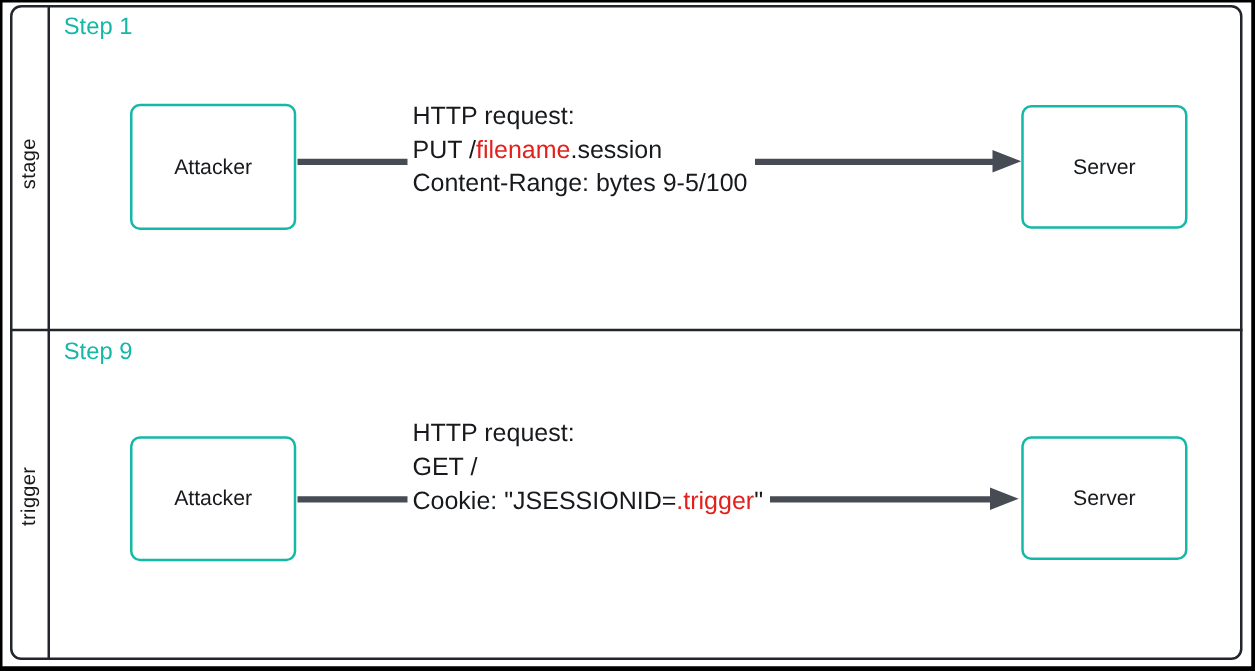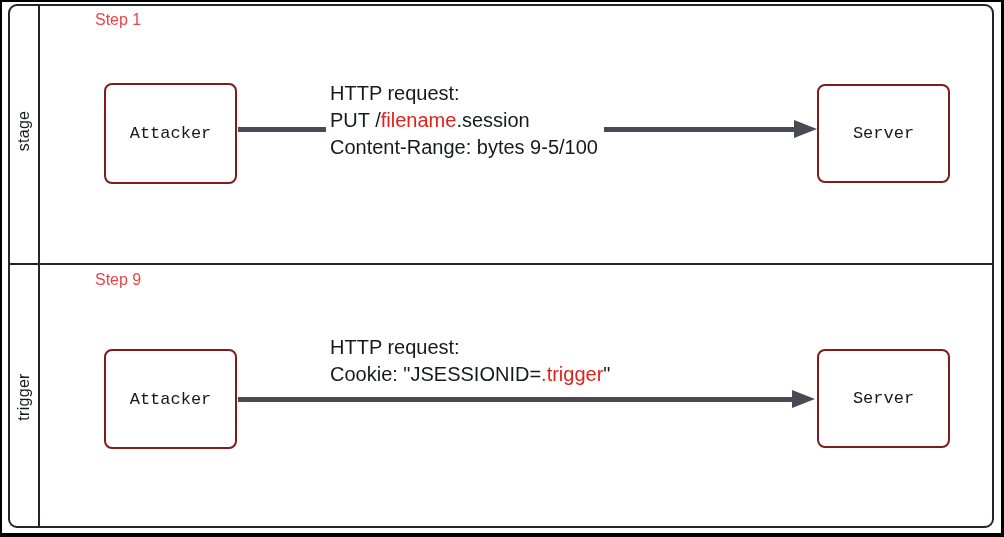--- a/index.html
+++ b/index.html
@@ -28,32 +28,31 @@
   }
   .row-label{
     position:absolute;
     transform:translate(-50%,-50%) rotate(-90deg);
     white-space:nowrap;
     font-size:16px;color:#17191c;letter-spacing:0.3px;
   }
   .r1-label{left:24px;top:131px;}
   .r2-label{left:24px;top:397px;}
   .step-title{
-    position:absolute;font-size:16px;color:#ef4444;margin-left:44px;
+    position:absolute;font-size:19px;color:#14b8a6;
   }
   .r1-title{left:51px;top:11px;}
   .r2-title{left:51px;top:271px;}
   .node{
     position:absolute;
-    border:2px solid #7f1d1d;border-radius:8px;
+    border:2px solid #14b8a6;border-radius:8px;
     box-sizing:border-box;background:#fff;
     display:flex;align-items:center;justify-content:center;
     font-size:17px;color:#17191c;
     z-index:3;
-    font-family:Liberation Mono, monospace;
   }
   .r1-src{left:104px;top:83px;width:133px;height:101px;}
   .r1-dst{left:817px;top:84px;width:133px;height:99px;}
   .r2-src{left:104px;top:349px;width:133px;height:100px;}
   .r2-dst{left:817px;top:349px;width:133px;height:99px;}
   .arrow-line{
     position:absolute;height:5px;background:#474c54;z-index:1;
   }
   .r1-line{left:238px;top:127px;width:557px;}
   .r2-line{left:238px;top:397px;width:555px;}
@@ -109,18 +108,19 @@
 
 <div class="node r2-src">
   <span>Attacker</span>
 </div>
 
 <div class="arrow-line r2-line"></div>
 <div class="arrow-head r2-head"></div>
 
 <div class="message r2-msg">
   <div><span>HTTP request:</span></div>
+  <div><span>GET /</span><span class="hl"></span><span></span></div>
   <div><span>Cookie: "JSESSIONID=</span><span class="hl">.trigger</span><span>"</span></div>
 </div>
 
 <div class="node r2-dst">
   <span>Server</span>
 </div>
 
 </body></html>

